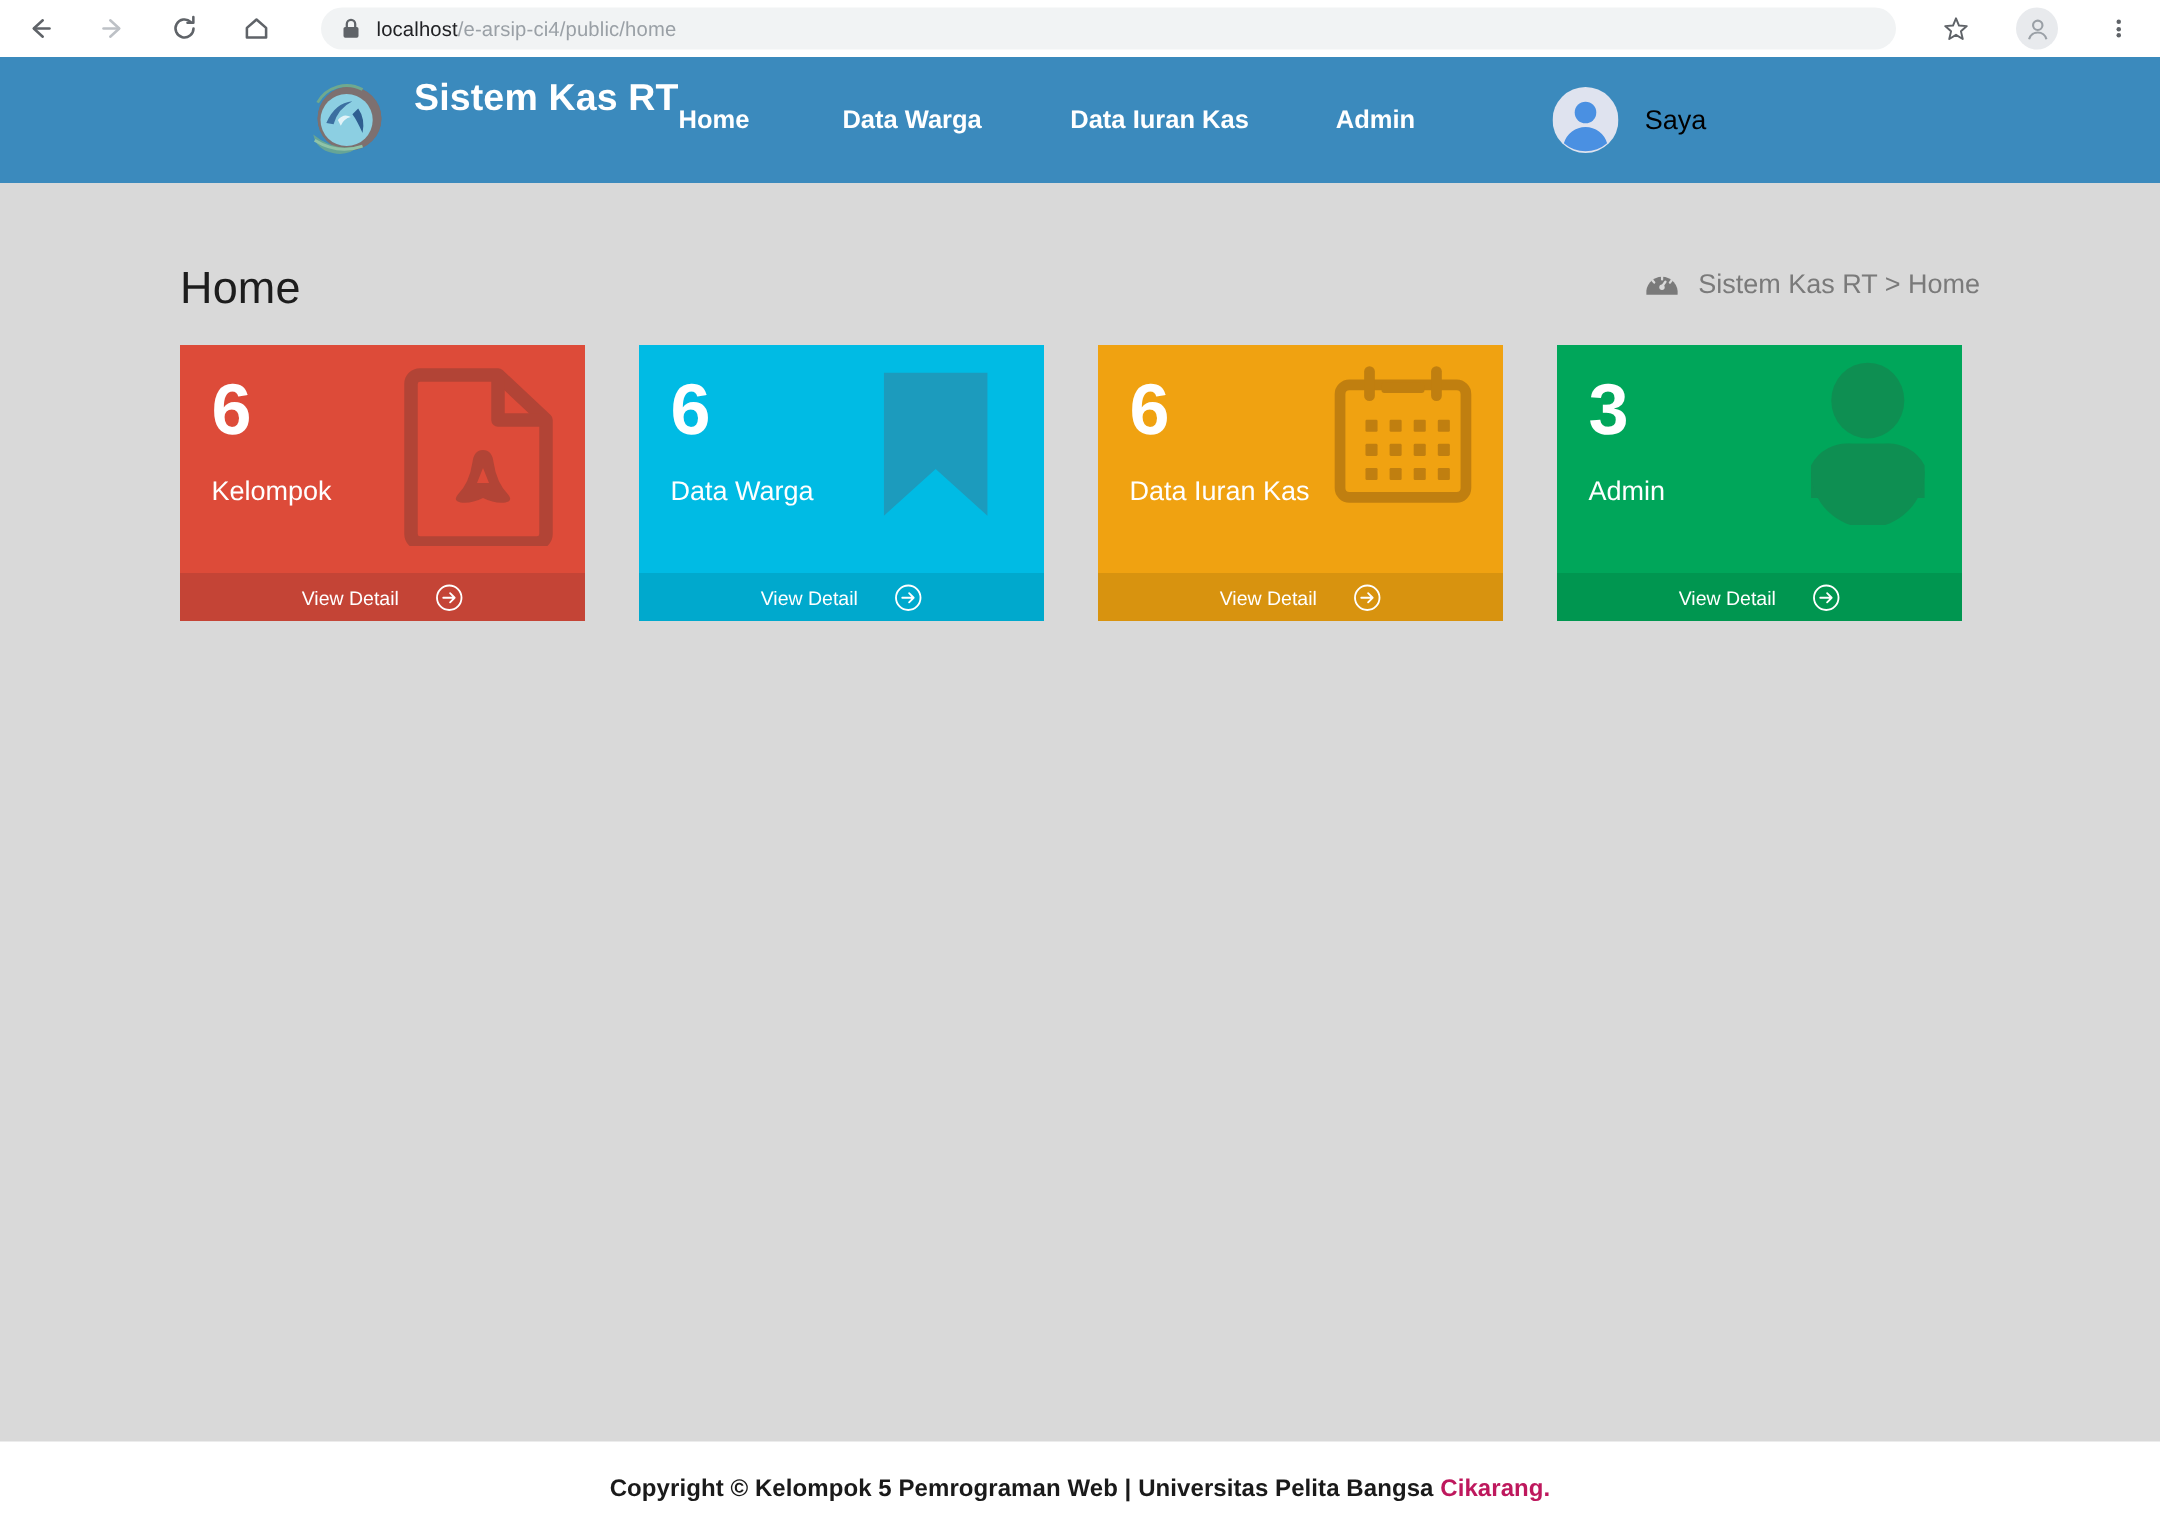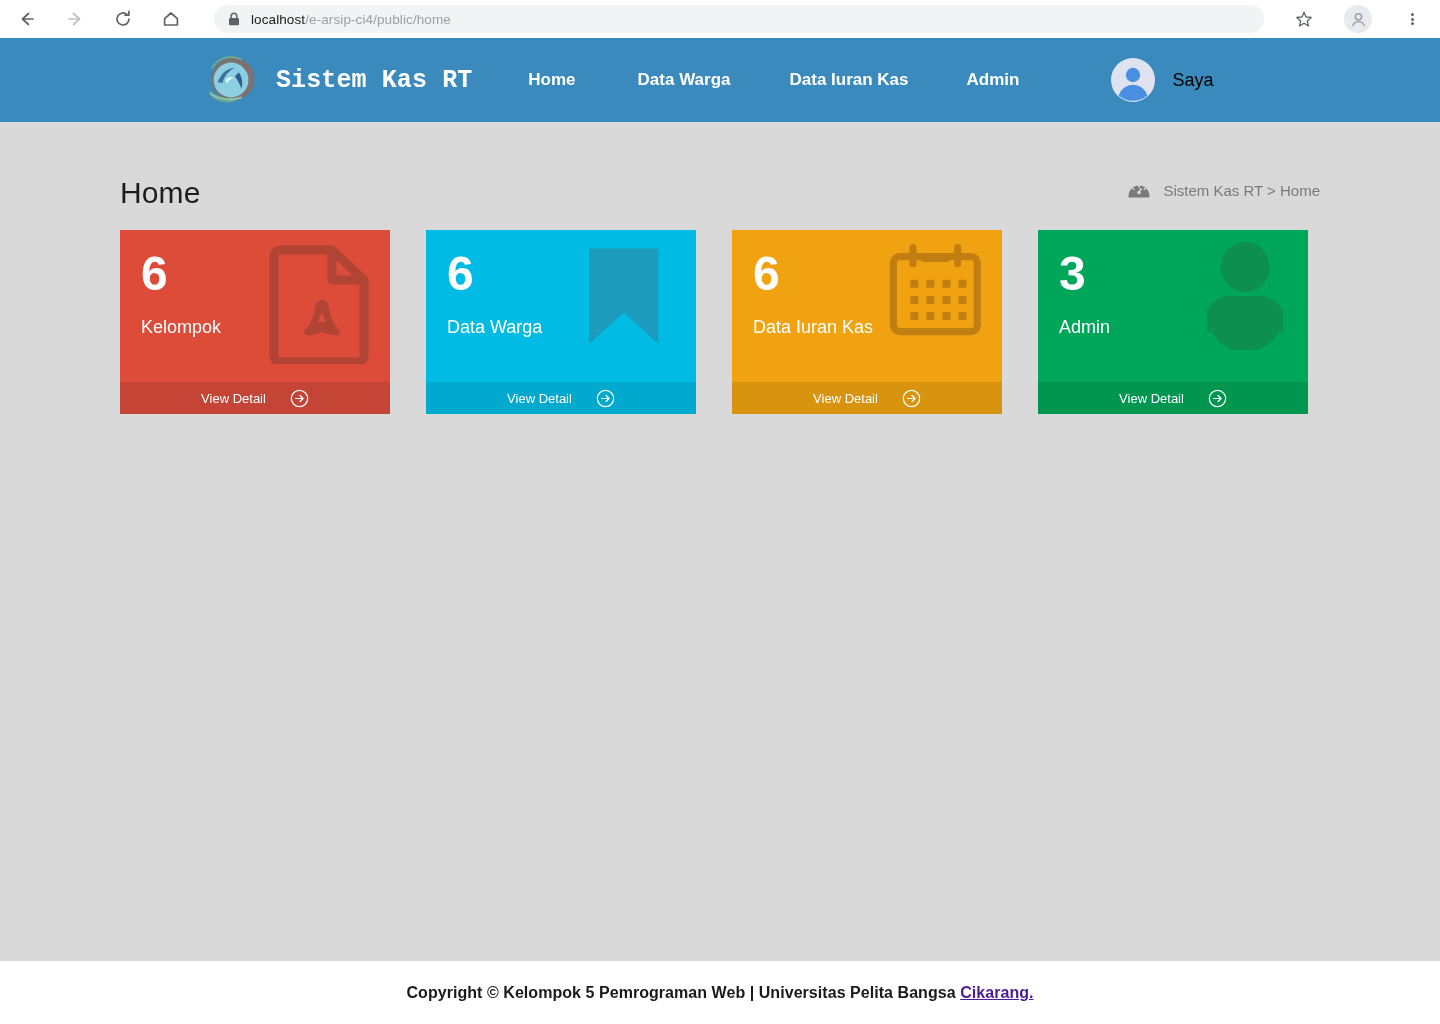--- a/index.html
+++ b/index.html
@@ -71,24 +71,22 @@
   
   .site-nav {
     height: 84px;
     background: #3b8abd;
     display: flex;
     align-items: center;
     padding-left: 204px;
   }
   .brand {
     display: flex;
-    align-items: center;
+    align-items: flex-start;
     gap: 14px;
-    margin-right: 56px;
-    font-family: Liberation Mono, monospace;
   }
   .brand-logo { width: 58px; height: 58px; display: block; flex: 0 0 auto; }
   .brand-text {
     color: #ffffff;
     font-size: 25px;
     font-weight: bold;
     letter-spacing: 0.1px;
     white-space: nowrap;
   }
   .nav-links { display: flex; align-items: center; }
@@ -133,21 +131,21 @@
     color: #1d1d1d;
     letter-spacing: 0.1px;
   }
   .breadcrumb {
     display: flex;
     align-items: center;
     gap: 11px;
     margin-bottom: 2px;
   }
   .breadcrumb-icon { width: 26px; height: 26px; display: block; flex: 0 0 auto; }
-  .breadcrumb-text { font-size: 15px; color: #7a7a7a; white-space: nowrap; }
+  .breadcrumb-text { font-size: 18px; color: #7a7a7a; white-space: nowrap; }
 
   
   .cards {
     display: flex;
     gap: 36px;
     margin-top: 20px;
   }
   .card {
     width: 270px;
     height: 184px;
@@ -207,24 +205,23 @@
     align-items: center;
     justify-content: center;
   }
   .footer-text {
     font-size: 16px;
     font-weight: bold;
     color: #1a1a1a;
     letter-spacing: 0.05px;
   }
   .footer-link {
-    color: #4c1d95;
+    color: #be185d;
     font-weight: bold;
     cursor: pointer;
-    text-decoration: underline;
   }
 </style>
 </head>
 <body>
 
 <div class="browser-bar">
   <div class="nav-btn">
     <svg width="20" height="20" viewBox="0 0 20 20">
       <path d="M11.5 4.5 L5.5 10 L11.5 15.5" fill="none" stroke="#5f6368" stroke-width="1.7" stroke-linecap="round" stroke-linejoin="round"></path>
       <line x1="5.8" y1="10" x2="16" y2="10" stroke="#5f6368" stroke-width="1.7" stroke-linecap="round"></line>

